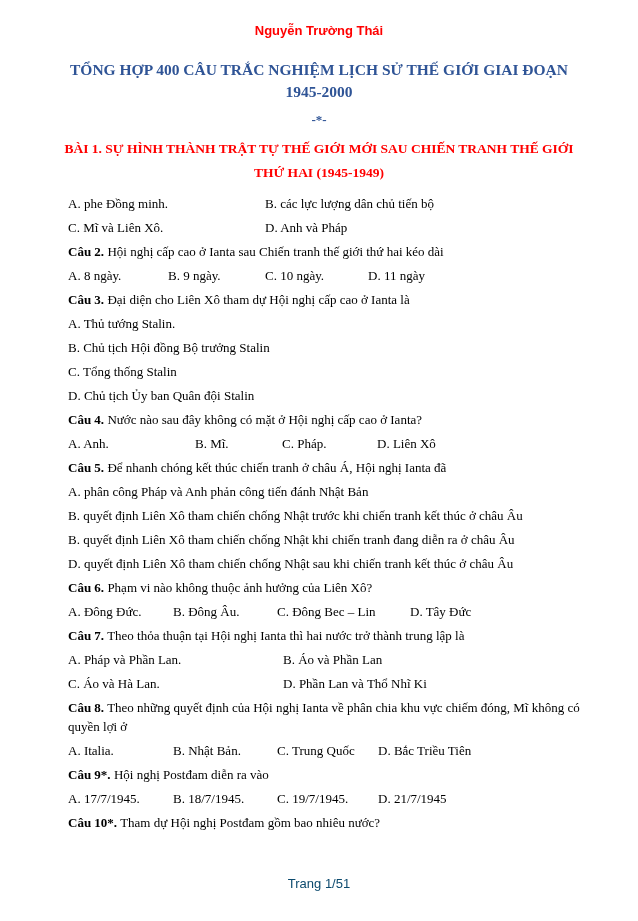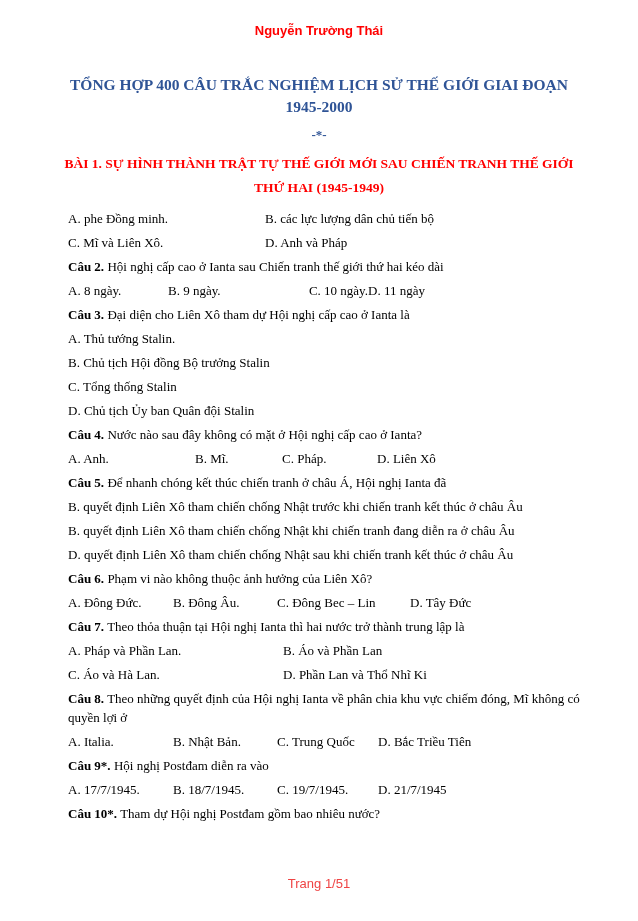--- a/index.html
+++ b/index.html
@@ -15,21 +15,21 @@
   }
   .author {
     padding-top: 23px;
     text-align: center;
     font-family: "Liberation Sans", sans-serif;
     font-weight: bold;
     font-size: 13px;
     color: #ff0000;
   }
   .doc-title {
-    margin: 36px auto 0 auto;
+    margin: 21px auto 0 auto;
     max-width: 524px;
     text-align: center;
     font-weight: bold;
     font-size: 15.5px;
     line-height: 22px;
     color: #2f5496;
   }
   .separator {
     margin-top: 9px;
     text-align: center;
@@ -54,39 +54,39 @@
     font-size: 13px;
     line-height: 19px;
   }
   .qnum { font-weight: bold; }
   .opts span { display: inline-block; vertical-align: top; }
   
   .tab2a span:nth-child(1) { width: 197px; }
   .tab2b span:nth-child(1) { width: 215px; }
   .tab4a span:nth-child(1) { width: 100px; }
   .tab4a span:nth-child(2) { width: 97px; }
-  .tab4a span:nth-child(3) { width: 103px; text-align: right; }
+  .tab4a span:nth-child(3) { width: 103px; }
   .tab4b span:nth-child(1) { width: 95px; }
   .tab4b span:nth-child(2) { width: 87px; margin-left: 32px; }
   .tab4b span:nth-child(3) { width: 95px; }
   .tab4c span:nth-child(1) { width: 105px; }
   .tab4c span:nth-child(2) { width: 104px; }
   .tab4c span:nth-child(3) { width: 133px; }
   .tab4d span:nth-child(1) { width: 105px; }
   .tab4d span:nth-child(2) { width: 104px; }
   .tab4d span:nth-child(3) { width: 101px; }
   .footer {
     position: absolute;
     left: 0;
     right: 0;
     bottom: 30px;
     text-align: center;
     font-family: "Liberation Sans", sans-serif;
     font-size: 13px;
-    color: #ef4444;
+    color: #0c4a6e;
   }
 </style>
 </head>
 <body>
 
 <div class="page">
 
   <div class="author">Nguyễn Trường Thái</div>
 
   <div class="doc-title">TỔNG HỢP 400 CÂU TRẮC NGHIỆM LỊCH SỬ THẾ GIỚI GIAI ĐOẠN 1945-2000</div>
@@ -115,20 +115,21 @@
       <p class="line opts"><span>D. Chủ tịch Ủy ban Quân đội Stalin</span></p>
     </div>
 
     <div>
       <p class="line"><b class="qnum">Câu 4.</b> <span>Nước nào sau đây không có mặt ở Hội nghị cấp cao ở Ianta?</span></p>
       <p class="line opts tab4b"><span>A. Anh.</span><span>B. Mĩ.</span><span>C. Pháp.</span><span>D. Liên Xô</span></p>
     </div>
 
     <div>
       <p class="line"><b class="qnum">Câu 5.</b> <span>Để nhanh chóng kết thúc chiến tranh ở châu Á, Hội nghị Ianta đã</span></p>
+      <p class="line opts"><span>A. phân công Pháp và Anh phản công tiến đánh Nhật Bản</span></p>
       <p class="line opts"><span>B. quyết định Liên Xô tham chiến chống Nhật trước khi chiến tranh kết thúc ở châu Âu</span></p>
       <p class="line opts"><span>B. quyết định Liên Xô tham chiến chống Nhật khi chiến tranh đang diễn ra ở châu Âu</span></p>
       <p class="line opts"><span>D. quyết định Liên Xô tham chiến chống Nhật sau khi chiến tranh kết thúc ở châu Âu</span></p>
     </div>
 
     <div>
       <p class="line"><b class="qnum">Câu 6.</b> <span>Phạm vi nào không thuộc ảnh hưởng của Liên Xô?</span></p>
       <p class="line opts tab4c"><span>A. Đông Đức.</span><span>B. Đông Âu.</span><span>C. Đông Bec – Lin</span><span>D. Tây Đức</span></p>
     </div>
 

